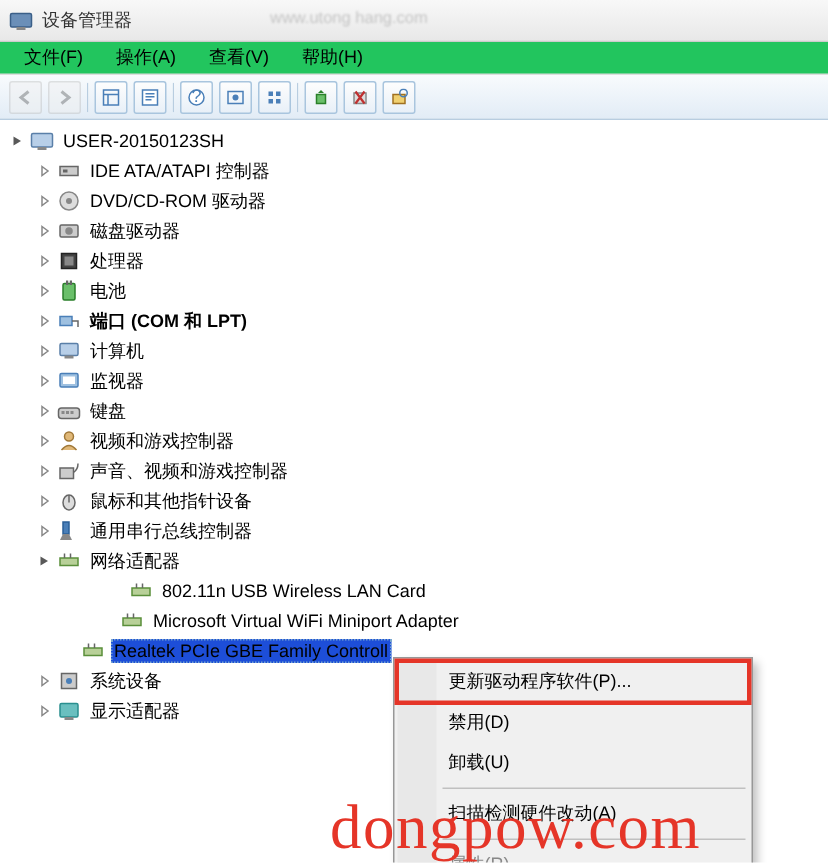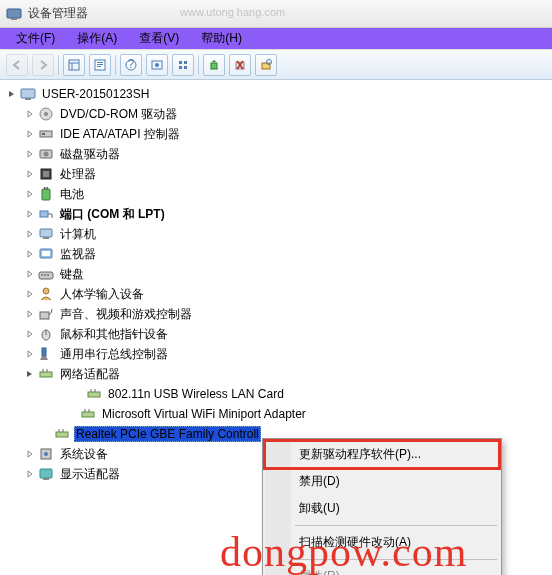--- a/index.html
+++ b/index.html
@@ -1,21 +1,21 @@
 <!DOCTYPE html>
 <html><head>
 <meta charset="utf-8">
 <style>
 * { margin: 0; padding: 0; box-sizing: border-box; font-family: "Microsoft YaHei", "SimSun", Tahoma, sans-serif; font-size: 12px; }
 body { background: #fff; width: 552px; height: 575px; overflow: hidden; position: relative; }
 .titlebar { height: 28px; background: linear-gradient(#f8f8f8, #e8e8e8); border-bottom: 1px solid #ccc; display: flex; align-items: center; padding: 0 6px; gap: 6px; }
 .titlebar .ticon { width: 16px; height: 16px; display: inline-flex; align-items: center; justify-content: center; }
 .titlebar .title { color: #333; }
 .url-hint { position: absolute; left: 180px; top: 6px; color: #999; font-size: 11px; filter: blur(0.6px); opacity: 0.5; }
-.menubar { height: 22px; background: #8b5cf6; display: flex; align-items: center; padding: 0 6px; gap: 2px; border-bottom: 1px solid #ddd; }
+.menubar { height: 22px; background: #22c55e; display: flex; align-items: center; padding: 0 6px; gap: 2px; border-bottom: 1px solid #ddd; }
 .menubar span { padding: 2px 10px; cursor: default; }
 .toolbar { height: 30px; background: linear-gradient(#f8fbfd, #e2ecf6); border-bottom: 1px solid #b8cde0; display: flex; align-items: center; padding: 0 6px; gap: 4px; }
 .tbtn { width: 22px; height: 22px; background: linear-gradient(#fdfdfd, #e8f0f8); border: 1px solid #a9c5de; border-radius: 2px; display: inline-flex; align-items: center; justify-content: center; cursor: default; }
 .tbtn.disabled { opacity: 0.45; border-color: #c0c0c0; background: #f0f0f0; }
 .tbtn.sep { width: 0; border: none; border-left: 1px solid #b8cde0; height: 20px; background: none; }
 .tree { position: absolute; top: 80px; left: 0; right: 0; bottom: 0; overflow: auto; padding: 4px 0; }
 .node { display: flex; align-items: center; height: 20px; white-space: nowrap; cursor: default; }
 .node .expander { width: 12px; height: 12px; display: inline-flex; align-items: center; justify-content: center; margin-right: 2px; }
 .node .icon { width: 16px; height: 16px; display: inline-flex; align-items: center; justify-content: center; margin-right: 4px; }
 .node .label { padding: 1px 2px; }
@@ -137,39 +137,39 @@
 
   <div id="cat-holder">
       <div class="node" style="padding-left: 24px;">
         <span class="expander">
           <svg width="10" height="10">
             <path d="M3 2 L7 5 L3 8 Z" fill="none" stroke="#888"></path>
           </svg>
         </span>
         <span class="icon">
           <svg width="16" height="16">
+            <rect x="2" y="5" width="12" height="6" fill="#ccc" stroke="#666"></rect>
+            <rect x="4" y="7" width="3" height="2" fill="#666"></rect>
+          </svg>
+        </span>
+        <span class="label">IDE ATA/ATAPI 控制器</span>
+      </div>
+      <div class="node" style="padding-left: 24px;">
+        <span class="expander">
+          <svg width="10" height="10">
+            <path d="M3 2 L7 5 L3 8 Z" fill="none" stroke="#888"></path>
+          </svg>
+        </span>
+        <span class="icon">
+          <svg width="16" height="16">
             <circle cx="8" cy="8" r="6" fill="#ddd" stroke="#888"></circle>
             <circle cx="8" cy="8" r="2" fill="#888"></circle>
           </svg>
         </span>
         <span class="label">DVD/CD-ROM 驱动器</span>
-      </div>
-      <div class="node" style="padding-left: 24px;">
-        <span class="expander">
-          <svg width="10" height="10">
-            <path d="M3 2 L7 5 L3 8 Z" fill="none" stroke="#888"></path>
-          </svg>
-        </span>
-        <span class="icon">
-          <svg width="16" height="16">
-            <rect x="2" y="5" width="12" height="6" fill="#ccc" stroke="#666"></rect>
-            <rect x="4" y="7" width="3" height="2" fill="#666"></rect>
-          </svg>
-        </span>
-        <span class="label">IDE ATA/ATAPI 控制器</span>
       </div>
       <div class="node" style="padding-left: 24px;">
         <span class="expander">
           <svg width="10" height="10">
             <path d="M3 2 L7 5 L3 8 Z" fill="none" stroke="#888"></path>
           </svg>
         </span>
         <span class="icon">
           <svg width="16" height="16">
             <rect x="2" y="4" width="12" height="8" rx="1" fill="#ccc" stroke="#666"></rect>
@@ -270,21 +270,21 @@
           <svg width="10" height="10">
             <path d="M3 2 L7 5 L3 8 Z" fill="none" stroke="#888"></path>
           </svg>
         </span>
         <span class="icon">
           <svg width="16" height="16">
             <circle cx="8" cy="5" r="3" fill="#e0b878" stroke="#a07838"></circle>
             <path d="M3 14 Q8 8 13 14" fill="#e0b878" stroke="#a07838"></path>
           </svg>
         </span>
-        <span class="label">人体学输入设备</span>
+        <span class="label">视频和游戏控制器</span>
       </div>
       <div class="node" style="padding-left: 24px;">
         <span class="expander">
           <svg width="10" height="10">
             <path d="M3 2 L7 5 L3 8 Z" fill="none" stroke="#888"></path>
           </svg>
         </span>
         <span class="icon">
           <svg width="16" height="16">
             <rect x="2" y="6" width="9" height="7" fill="#ccc" stroke="#666"></rect>

